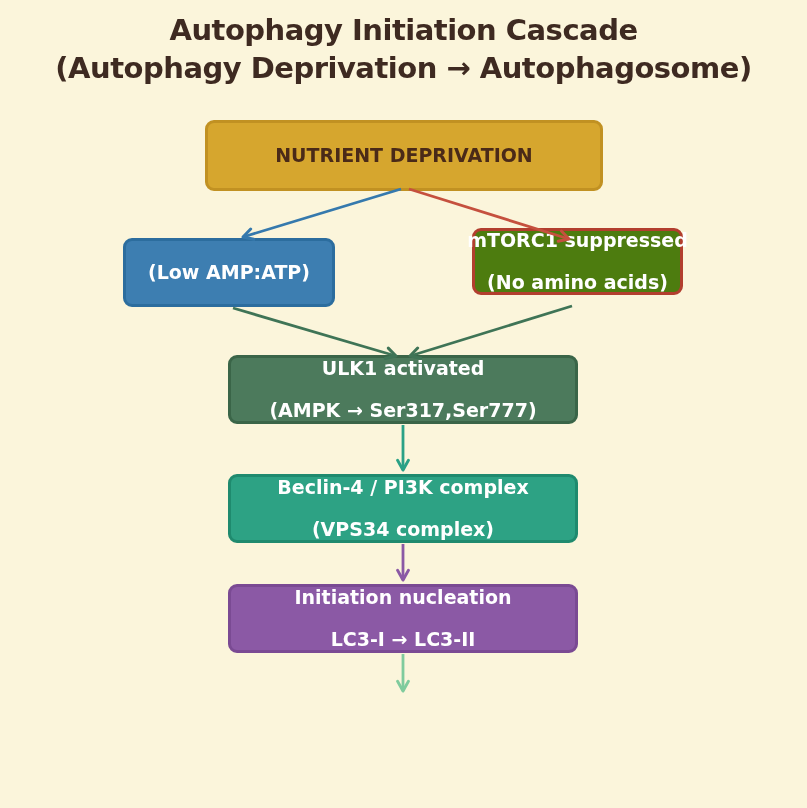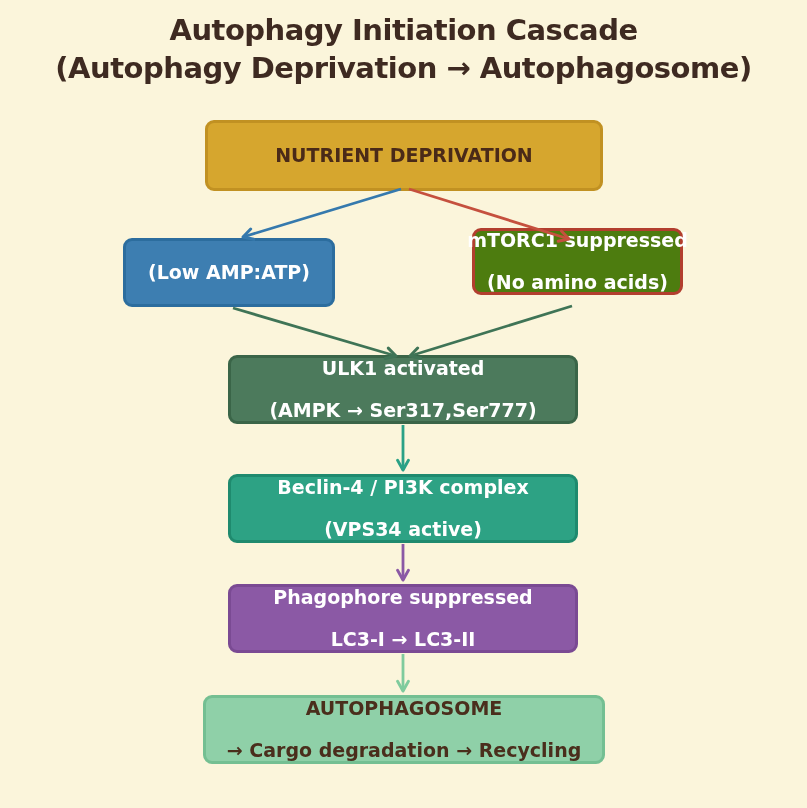--- a/index.html
+++ b/index.html
@@ -78,32 +78,28 @@
     <span>(No amino acids)</span>
   </div>
 
   <div class="node node-ulk1">
     <span>ULK1 activated</span>
     <span>(AMPK → Ser317,Ser777)</span>
   </div>
 
   <div class="node node-beclin">
     <span>Beclin-4 / PI3K complex</span>
-    <span>(VPS34 active)</span>
+    <span>(VPS34 complex)</span>
   </div>
 
   <div class="node node-phagophore">
-    <span>Phagophore suppressed</span>
+    <span>Initiation nucleation</span>
     <span>LC3-I → LC3-II</span>
   </div>
 
-  <div class="node node-autophagosome">
-    <span>AUTOPHAGOSOME</span>
-    <span>→ Cargo degradation → Recycling</span>
-  </div>
 
   <svg class="arrow-layer" width="807" height="808" viewBox="0 0 807 808" xmlns="http://www.w3.org/2000/svg">
     <defs>
       <marker id="m-blue" viewBox="0 0 14 14" refX="11" refY="7" markerWidth="15" markerHeight="15" markerUnits="userSpaceOnUse" orient="auto">
         <path d="M2,2 L11,7 L2,12" fill="none" stroke="#3579AD" stroke-width="2.8" stroke-linecap="round" stroke-linejoin="round"></path>
       </marker>
       <marker id="m-red" viewBox="0 0 14 14" refX="11" refY="7" markerWidth="15" markerHeight="15" markerUnits="userSpaceOnUse" orient="auto">
         <path d="M2,2 L11,7 L2,12" fill="none" stroke="#C5503E" stroke-width="2.8" stroke-linecap="round" stroke-linejoin="round"></path>
       </marker>
       <marker id="m-green" viewBox="0 0 14 14" refX="11" refY="7" markerWidth="15" markerHeight="15" markerUnits="userSpaceOnUse" orient="auto">

